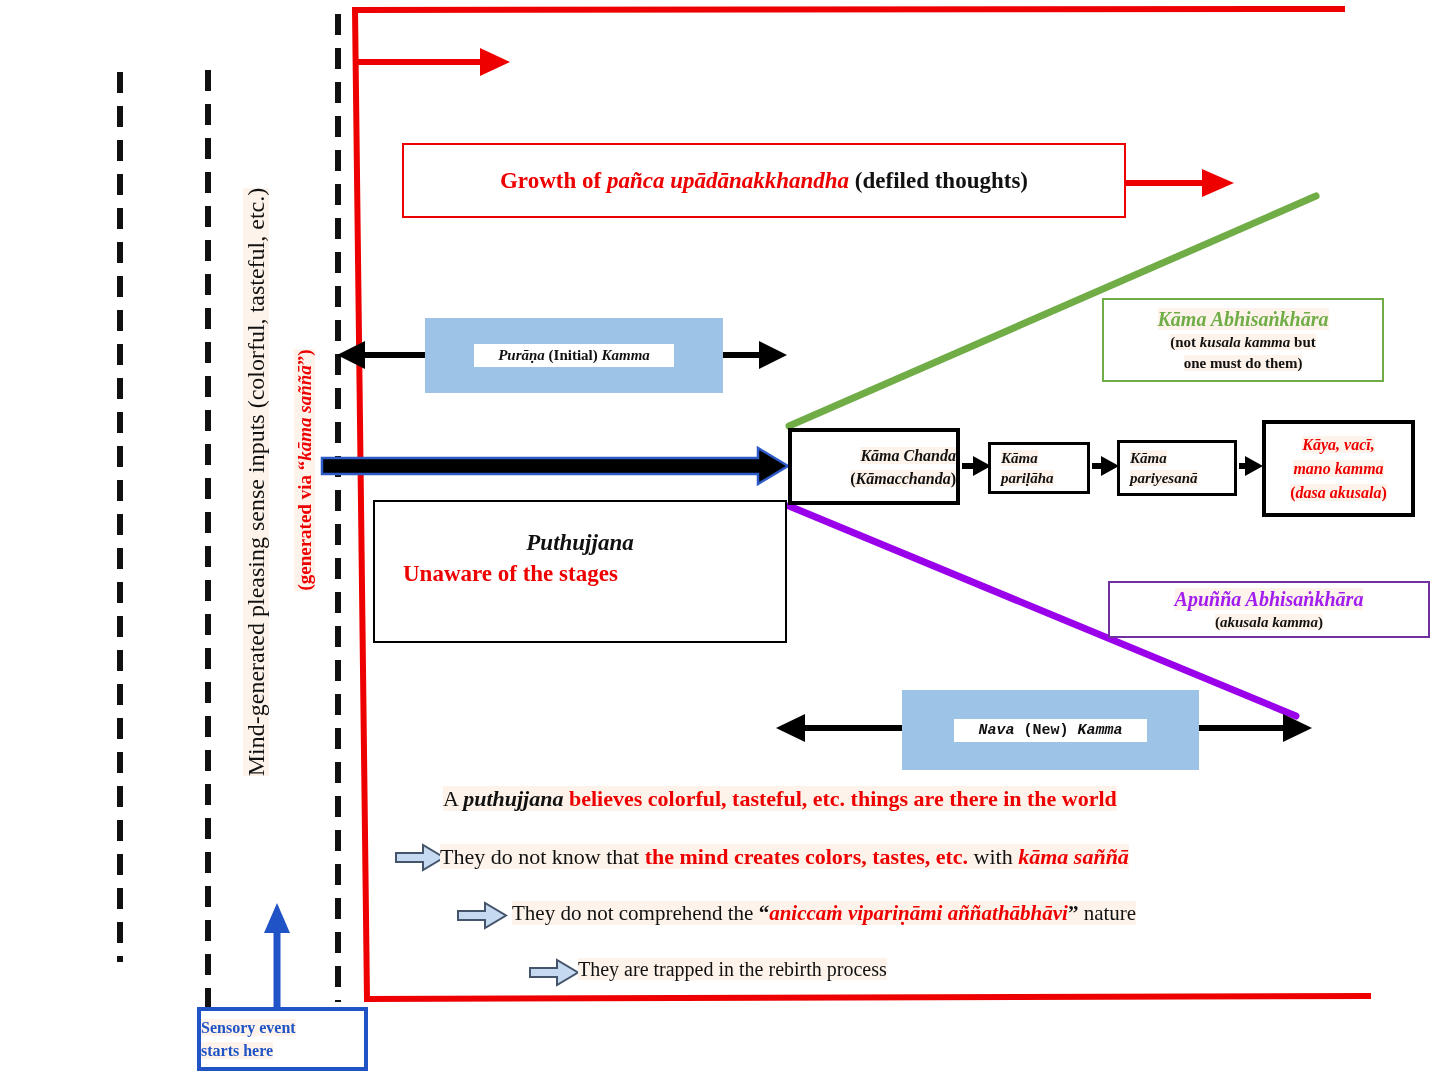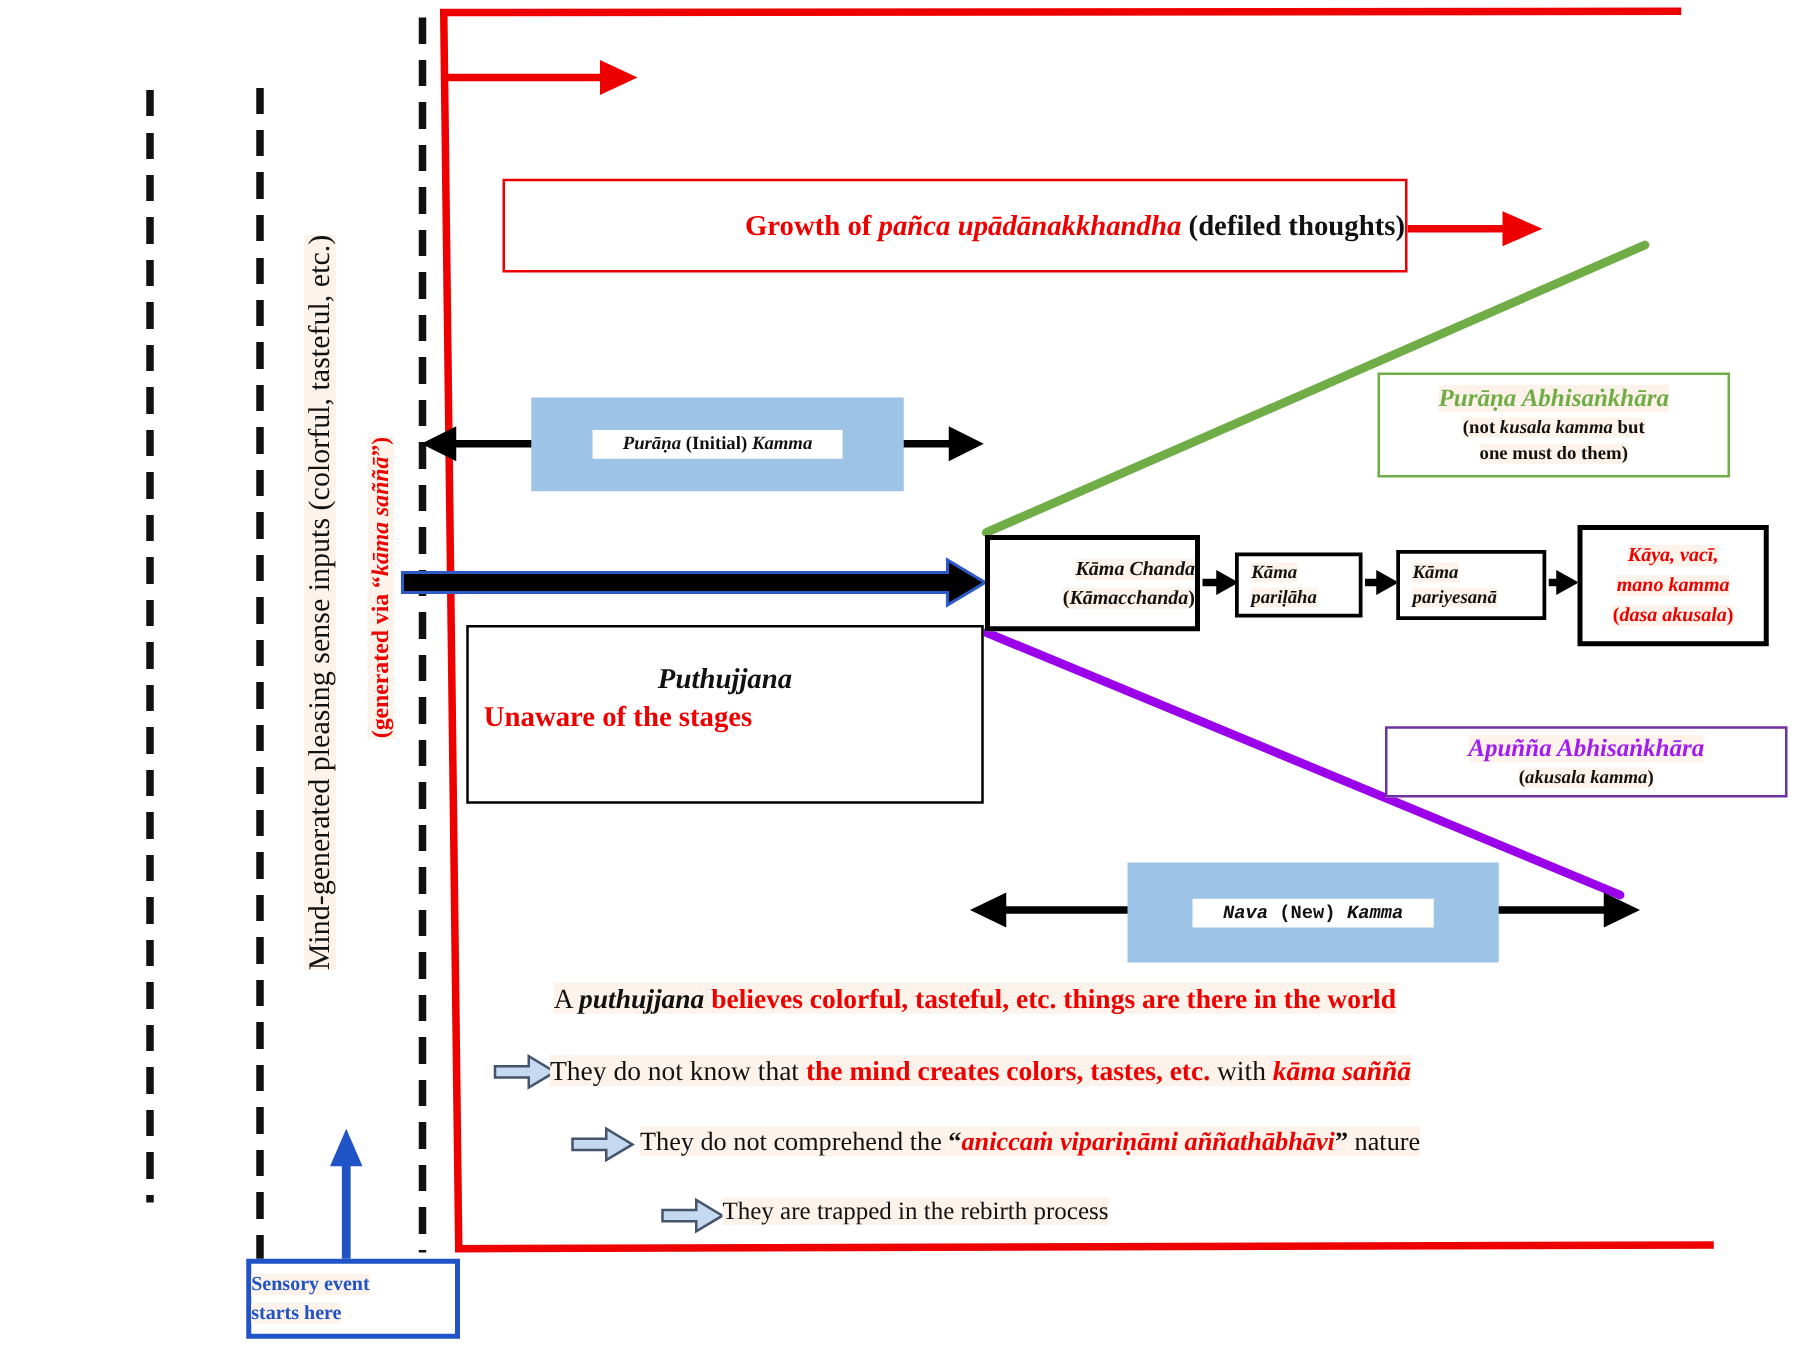--- a/index.html
+++ b/index.html
@@ -30,21 +30,21 @@
   .run.grn{color:#70ad47;}
   .run.pur{color:#a21cf0;}
   .run.blu{color:#2053c5;}
   .run.hl{background:#fdf3ea;}
   
   .txt{position:absolute;z-index:2;white-space:nowrap;}
   .kamabhava{left:545px;top:27px;font-size:23px;line-height:30px;}
   .growth-box{
     left:402px;top:143px;width:720px;height:71px;
     border:2px solid #ee0000;background:#fff;
-    display:flex;align-items:center;justify-content:flex-end;
+    display:flex;align-items:center;justify-content:center;
     font-size:23px;z-index:2;
   }
   .punna-box{
     left:1102px;top:298px;width:282px;height:84px;
     border:2px solid #70ad47;background:#fff;text-align:center;
     padding-top:6px;box-sizing:border-box;z-index:2;
   }
   .punna-box .t{font-size:20px;line-height:26px;}
   .punna-box .s{font-size:15px;line-height:21px;}
   .apunna-box{
@@ -62,21 +62,21 @@
   .chain1{left:788px;top:428px;width:172px;height:77px;border:4px solid #000;align-items:flex-end;font-size:16px;line-height:23px;}
   .chain2{left:988px;top:442px;width:102px;height:52px;border:3px solid #000;padding-left:10px;font-size:15px;line-height:20px;}
   .chain3{left:1117px;top:440px;width:120px;height:56px;border:3px solid #000;padding-left:10px;font-size:15px;line-height:20px;}
   .chain4{left:1262px;top:420px;width:153px;height:97px;border:4px solid #000;align-items:center;font-size:16px;line-height:24px;}
   .puthu-box{
     left:373px;top:500px;width:414px;height:143px;
     border:2px solid #000;background:#fff;box-sizing:border-box;
     font-size:23px;line-height:31px;z-index:2;padding-top:25px;
   }
   .puthu-box .tt{text-align:center;}
-  .puthu-box .l2{padding-left:12px;}
+  .puthu-box .l2{padding-left:12px;margin-left:16px;}
   .puthu-box .l3{padding-left:20px;}
   .sensory-box{
     left:197px;top:1007px;width:171px;height:64px;
     border:4px solid #2053c5;background:#fff;box-sizing:border-box;
     display:flex;flex-direction:column;justify-content:center;
     font-size:16px;line-height:23px;z-index:2;
   }
   .b1{left:443px;top:786px;font-size:22px;}
   .b2{left:440px;top:844px;font-size:22px;}
   .b3{left:512px;top:901px;font-size:21px;}
@@ -154,21 +154,21 @@
       <polygon points="0,8 27,8 27,0 48,12.5 27,25 27,17 0,17" fill="#c5d9f1" stroke="#44546a" stroke-width="2"></polygon>
     </g>
   </svg>
 
 
   <div class="abs growth-box">
     <div><span class="run red b">Growth of </span><span class="run red b i">pañca upādānakkhandha</span><span class="run b"> (defiled thoughts)</span></div>
   </div>
 
   <div class="abs punna-box">
-    <div class="t"><span class="run grn b i hl">Purāṇa Abhisaṅkhāra</span></div>
+    <div class="t"><span class="run grn b i hl">Kāma Abhisaṅkhāra</span></div>
     <div class="s"><span class="run b hl">(not </span><span class="run b i hl">kusala kamma</span><span class="run b hl"> but</span></div>
     <div class="s"><span class="run b hl">one must do them)</span></div>
   </div>
 
   <div class="abs bandbox purana-box">
     <div class="strip"><span class="run b i">Purāṇa</span><span class="run b"> (Initial) </span><span class="run b i">Kamma</span></div>
   </div>
 
   <div class="abs chainbox chain1">
     <div><span class="run b i hl">Kāma Chanda</span></div>

